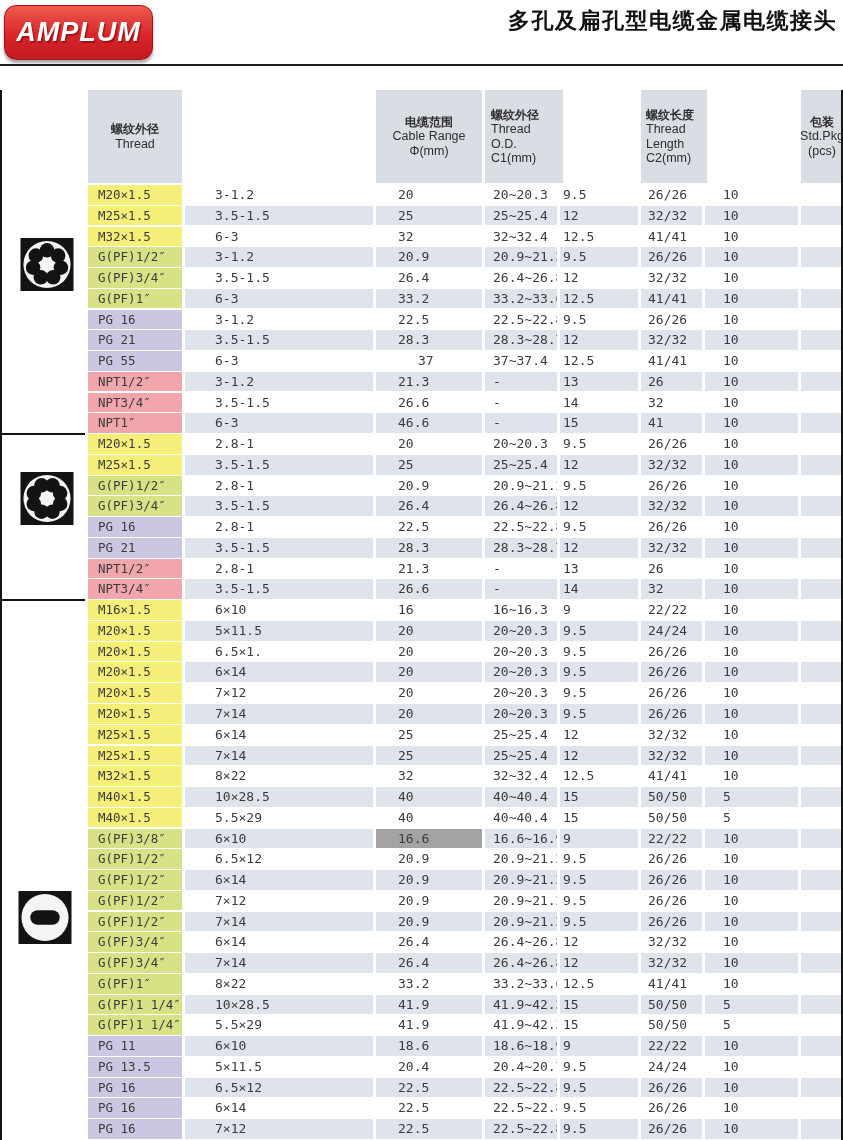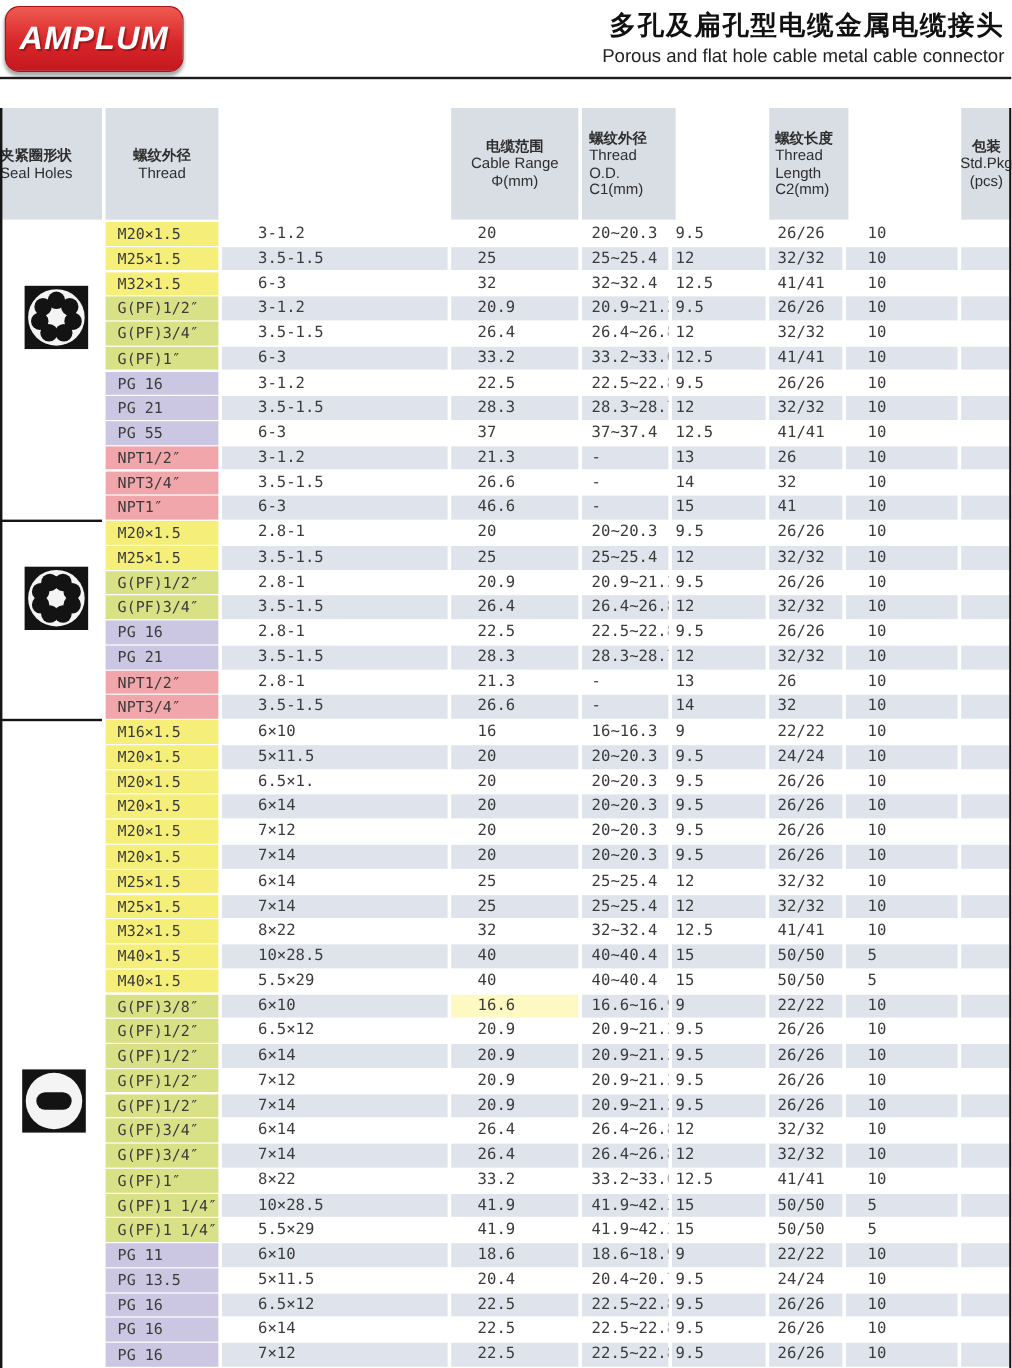--- a/index.html
+++ b/index.html
@@ -32,28 +32,23 @@
 </style>
 </head>
 <body>
 
 <div class="page">
   <div class="logo">
     <span>AMPLUM</span>
   </div>
   <div class="titles">
     <div class="title-zh">多孔及扁孔型电缆金属电缆接头</div>
-    <div class="title-en">Porous and flat hole cable metal cable connector</div>
   </div>
   <div class="rule"></div>
   <div class="tbl" id="tbl">
-      <div class="hcell h-left" style="left: 0px; width: 85px; background: rgb(217, 221, 228); padding-left: 0px;">
-        <div class="zh">夹紧圈形状</div>
-        <div class="en">Seal Holes</div>
-      </div>
       <div class="hcell" style="left: 88px; width: 94px; background: rgb(217, 221, 228);">
         <div class="zh">螺纹外径</div>
         <div class="en">Thread</div>
       </div>
       <div class="hcell" style="left: 376px; width: 106px; background: rgb(217, 221, 228);">
         <div class="zh">电缆范围</div>
         <div class="en">Cable Range</div>
         <div class="en">Φ(mm)</div>
       </div>
       <div class="hcell h-left" style="left: 485px; width: 72px; background: rgb(217, 221, 228); padding-left: 6px;">
@@ -149,21 +144,21 @@
         <div class="cell" style="left: 376px; width: 106px; height: 19.66px; line-height: 19.66px; padding-left: 22px; background: rgb(223, 227, 235); box-sizing: border-box;">28.3</div>
         <div class="cell" style="left: 485px; width: 72px; height: 19.66px; line-height: 19.66px; padding-left: 8px; background: rgb(223, 227, 235); box-sizing: border-box;">28.3~28.7</div>
         <div class="cell" style="left: 560px; width: 78px; height: 19.66px; line-height: 19.66px; padding-left: 3px; background: rgb(223, 227, 235); box-sizing: border-box;">12</div>
         <div class="cell" style="left: 641px; width: 61px; height: 19.66px; line-height: 19.66px; padding-left: 7px; background: rgb(223, 227, 235); box-sizing: border-box;">32/32</div>
         <div class="cell" style="left: 705px; width: 93px; height: 19.66px; line-height: 19.66px; padding-left: 18px; background: rgb(223, 227, 235); box-sizing: border-box;">10</div>
         <div class="cell" style="left: 801px; width: 42px; height: 19.66px; line-height: 19.66px; padding-left: 9px; background: rgb(223, 227, 235); box-sizing: border-box;"></div>
       </div>
       <div style="position: absolute; left: 0px; top: 261.08px; width: 843px; height: 20.76px;">
         <div class="cell thread" style="left: 88px; width: 94px; height: 19.66px; line-height: 19.66px; padding-left: 10px; background: rgb(203, 198, 225); box-sizing: border-box;">PG 55</div>
         <div class="cell" style="left: 185px; width: 188px; height: 19.66px; line-height: 19.66px; padding-left: 30px; background: rgb(255, 255, 255); box-sizing: border-box;">6-3</div>
-        <div class="cell" style="left: 376px; width: 106px; height: 34px; line-height: 19.66px; padding-left: 22px; background: rgb(255, 255, 255); box-sizing: border-box;">37</div>
+        <div class="cell" style="left: 396px; width: 106px; height: 34px; line-height: 19.66px; padding-left: 22px; background: rgb(255, 255, 255); box-sizing: border-box;">37</div>
         <div class="cell" style="left: 485px; width: 72px; height: 19.66px; line-height: 19.66px; padding-left: 8px; background: rgb(255, 255, 255); box-sizing: border-box;">37~37.4</div>
         <div class="cell" style="left: 560px; width: 78px; height: 19.66px; line-height: 19.66px; padding-left: 3px; background: rgb(255, 255, 255); box-sizing: border-box;">12.5</div>
         <div class="cell" style="left: 641px; width: 61px; height: 19.66px; line-height: 19.66px; padding-left: 7px; background: rgb(255, 255, 255); box-sizing: border-box;">41/41</div>
         <div class="cell" style="left: 705px; width: 93px; height: 19.66px; line-height: 19.66px; padding-left: 18px; background: rgb(255, 255, 255); box-sizing: border-box;">10</div>
         <div class="cell" style="left: 801px; width: 42px; height: 19.66px; line-height: 19.66px; padding-left: 9px; background: rgb(255, 255, 255); box-sizing: border-box;"></div>
       </div>
       <div style="position: absolute; left: 0px; top: 281.84px; width: 843px; height: 20.76px;">
         <div class="cell thread" style="left: 88px; width: 94px; height: 19.66px; line-height: 19.66px; padding-left: 10px; background: rgb(240, 166, 170); box-sizing: border-box;">NPT1/2″</div>
         <div class="cell" style="left: 185px; width: 188px; height: 19.66px; line-height: 19.66px; padding-left: 30px; background: rgb(223, 227, 235); box-sizing: border-box;">3-1.2</div>
         <div class="cell" style="left: 376px; width: 106px; height: 19.66px; line-height: 19.66px; padding-left: 22px; background: rgb(223, 227, 235); box-sizing: border-box;">21.3</div>
@@ -379,21 +374,21 @@
         <div class="cell" style="left: 376px; width: 106px; height: 19.66px; line-height: 19.66px; padding-left: 22px; background: rgb(255, 255, 255); box-sizing: border-box;">40</div>
         <div class="cell" style="left: 485px; width: 72px; height: 19.66px; line-height: 19.66px; padding-left: 8px; background: rgb(255, 255, 255); box-sizing: border-box;">40~40.4</div>
         <div class="cell" style="left: 560px; width: 78px; height: 19.66px; line-height: 19.66px; padding-left: 3px; background: rgb(255, 255, 255); box-sizing: border-box;">15</div>
         <div class="cell" style="left: 641px; width: 61px; height: 19.66px; line-height: 19.66px; padding-left: 7px; background: rgb(255, 255, 255); box-sizing: border-box;">50/50</div>
         <div class="cell" style="left: 705px; width: 93px; height: 19.66px; line-height: 19.66px; padding-left: 18px; background: rgb(255, 255, 255); box-sizing: border-box;">5</div>
         <div class="cell" style="left: 801px; width: 42px; height: 19.66px; line-height: 19.66px; padding-left: 9px; background: rgb(255, 255, 255); box-sizing: border-box;"></div>
       </div>
       <div style="position: absolute; left: 0px; top: 738.56px; width: 843px; height: 20.76px;">
         <div class="cell thread" style="left: 88px; width: 94px; height: 19.66px; line-height: 19.66px; padding-left: 10px; background: rgb(217, 225, 135); box-sizing: border-box;">G(PF)3/8″</div>
         <div class="cell" style="left: 185px; width: 188px; height: 19.66px; line-height: 19.66px; padding-left: 30px; background: rgb(223, 227, 235); box-sizing: border-box;">6×10</div>
-        <div class="cell" style="left: 376px; width: 106px; height: 19.66px; line-height: 19.66px; padding-left: 22px; background: #fef9c3; box-sizing: border-box;">16.6</div>
+        <div class="cell" style="left: 376px; width: 106px; height: 19.66px; line-height: 19.66px; padding-left: 22px; background: #a3a3a3; box-sizing: border-box;">16.6</div>
         <div class="cell" style="left: 485px; width: 72px; height: 19.66px; line-height: 19.66px; padding-left: 8px; background: rgb(223, 227, 235); box-sizing: border-box;">16.6~16.9</div>
         <div class="cell" style="left: 560px; width: 78px; height: 19.66px; line-height: 19.66px; padding-left: 3px; background: rgb(223, 227, 235); box-sizing: border-box;">9</div>
         <div class="cell" style="left: 641px; width: 61px; height: 19.66px; line-height: 19.66px; padding-left: 7px; background: rgb(223, 227, 235); box-sizing: border-box;">22/22</div>
         <div class="cell" style="left: 705px; width: 93px; height: 19.66px; line-height: 19.66px; padding-left: 18px; background: rgb(223, 227, 235); box-sizing: border-box;">10</div>
         <div class="cell" style="left: 801px; width: 42px; height: 19.66px; line-height: 19.66px; padding-left: 9px; background: rgb(223, 227, 235); box-sizing: border-box;"></div>
       </div>
       <div style="position: absolute; left: 0px; top: 759.32px; width: 843px; height: 20.76px;">
         <div class="cell thread" style="left: 88px; width: 94px; height: 19.66px; line-height: 19.66px; padding-left: 10px; background: rgb(217, 225, 135); box-sizing: border-box;">G(PF)1/2″</div>
         <div class="cell" style="left: 185px; width: 188px; height: 19.66px; line-height: 19.66px; padding-left: 30px; background: rgb(255, 255, 255); box-sizing: border-box;">6.5×12</div>
         <div class="cell" style="left: 376px; width: 106px; height: 19.66px; line-height: 19.66px; padding-left: 22px; background: rgb(255, 255, 255); box-sizing: border-box;">20.9</div>

